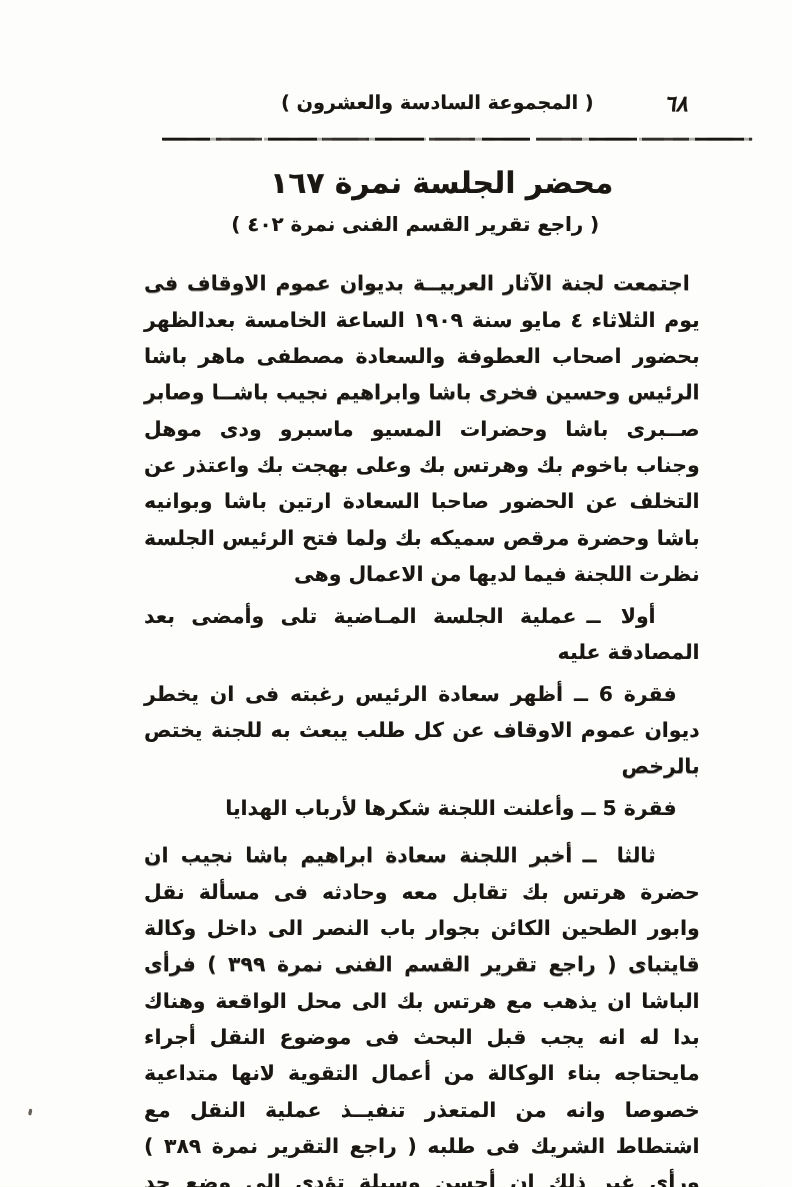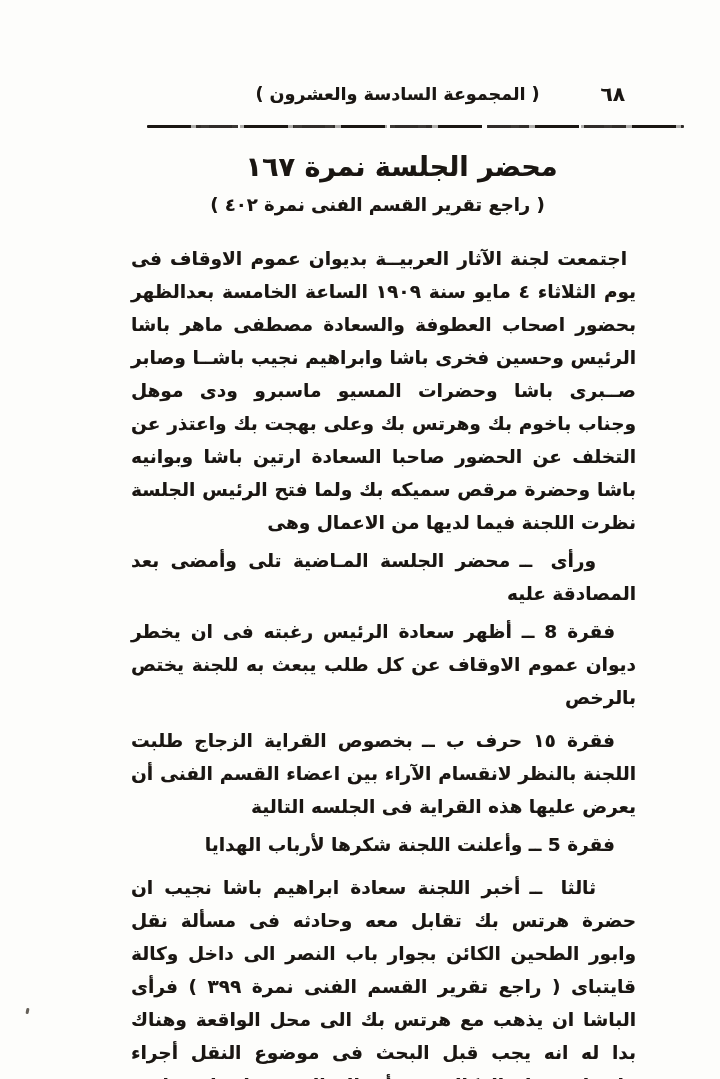--- a/index.html
+++ b/index.html
@@ -27,20 +27,21 @@
     font-size:17.5px;
     font-weight:700;
     letter-spacing:.2px;
     transform:translateX(14px); 
     text-shadow:.2px .2px 0 rgba(26,22,18,.45);
   }
   .page-number{
     position:absolute;top:-2px;right:95px;
     font-size:20px;font-weight:700;
     text-shadow:.2px .2px 0 rgba(26,22,18,.5);
+    font-style:italic;
   }
   
   .header-rule{
     margin:11px 0 0 100px;
     width:537px;height:3px;
     background:
       repeating-linear-gradient(90deg,
         var(--ink) 0 44px, rgba(26,22,18,0) 44px 49px,
         rgba(26,22,18,.85) 49px 91px, rgba(26,22,18,0) 91px 97px),
       repeating-linear-gradient(90deg,
@@ -106,22 +107,21 @@
   </header>
 
   <div class="header-rule" data-name="header-rule"></div>
 
   <h1 class="session-title" data-name="session-title">محضر الجلسة نمرة ١٦٧</h1>
 
   <div class="session-reference" data-name="session-reference">( راجع تقرير القسم الفنى نمرة ٤٠٢ )</div>
 
   <main class="body-text" data-name="body-text">
       <div class="para ind-sm" data-name="paragraph-opening" dir="rtl">اجتمعت لجنة الآثار العربيــة بديوان عموم الاوقاف فى يوم الثلاثاء ٤ مايو سنة ١٩٠٩ الساعة الخامسة بعدالظهر بحضور اصحاب العطوفة والسعادة مصطفى ماهر باشا الرئيس وحسين فخرى باشا وابراهيم نجيب باشــا وصابر صــبرى باشا وحضرات المسيو ماسبرو ودى موهل وجناب باخوم بك وهرتس بك وعلى بهجت بك واعتذر عن التخلف عن الحضور صاحبا السعادة ارتين باشا وبوانيه باشا وحضرة مرقص سميكه بك ولما فتح الرئيس الجلسة نظرت اللجنة فيما لديها من الاعمال وهى</div>
-      <div class="para ind-lg" data-name="paragraph-item-awalan" dir="rtl">ورأى ــ محضر الجلسة المـاضية تلى وأمضى بعد المصادقة عليه</div>
-      <div class="para ind-md" data-name="paragraph-item-faqra-5" dir="rtl">فقرة 8 ــ أظهر سعادة الرئيس رغبته فى ان يخطر ديوان عموم الاوقاف عن كل طلب يبعث به للجنة يختص بالرخص</div>
-      <div class="para ind-md" data-name="paragraph-item-faqra-15-b" dir="rtl">فقرة ١٥ حرف ب ــ بخصوص القراية الزجاج طلبت اللجنة بالنظر لانقسام الآراء بين اعضاء القسم الفنى أن يعرض عليها هذه القراية فى الجلسه التالية</div>
+      <div class="para ind-lg" data-name="paragraph-item-awalan" dir="rtl">أولا ــ عملية الجلسة المـاضية تلى وأمضى بعد المصادقة عليه</div>
+      <div class="para ind-md" data-name="paragraph-item-faqra-5" dir="rtl">فقرة 6 ــ أظهر سعادة الرئيس رغبته فى ان يخطر ديوان عموم الاوقاف عن كل طلب يبعث به للجنة يختص بالرخص</div>
       <div class="para ind-md" data-name="paragraph-item-faqra-15" dir="rtl">فقرة 5 ــ وأعلنت اللجنة شكرها لأرباب الهدايا</div>
       <div class="para ind-lg" data-name="paragraph-item-thalithan" dir="rtl">ثالثا ــ أخبر اللجنة سعادة ابراهيم باشا نجيب ان حضرة هرتس بك تقابل معه وحادثه فى مسألة نقل وابور الطحين الكائن بجوار باب النصر الى داخل وكالة قايتباى ( راجع تقرير القسم الفنى نمرة ٣٩٩ ) فرأى الباشا ان يذهب مع هرتس بك الى محل الواقعة وهناك بدا له انه يجب قبل البحث فى موضوع النقل أجراء مايحتاجه بناء الوكالة من أعمال التقوية لانها متداعية خصوصا وانه من المتعذر تنفيــذ عملية النقل مع اشتطاط الشريك فى طلبه ( راجع التقرير نمرة ٣٨٩ ) ورأى غير ذلك ان أحسن وسيلة تؤدى الى وضع حد لمطالب الشريك غير المقبولة هى نزع ملكية</div>
     </main>
 
   <div class="scan-speck" data-name="scan-speck"></div>
 
 </div>
 
 </body></html>

